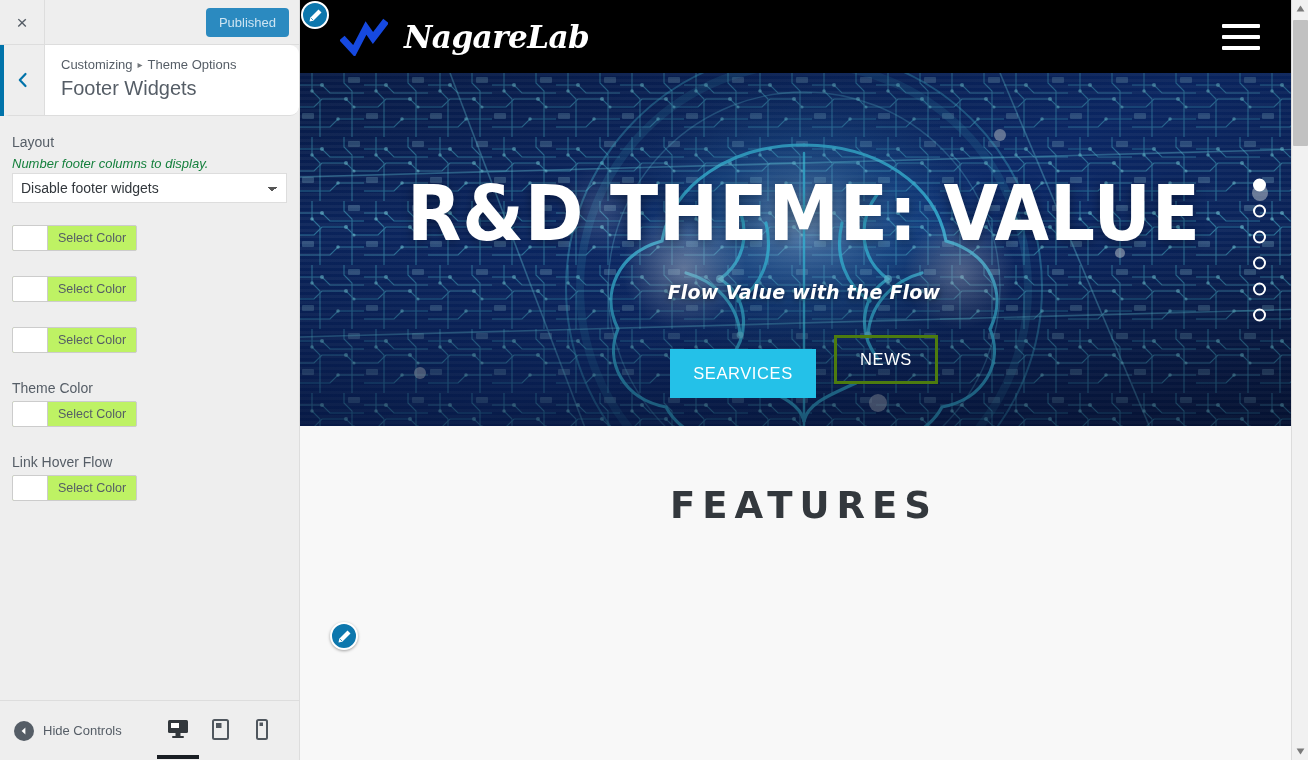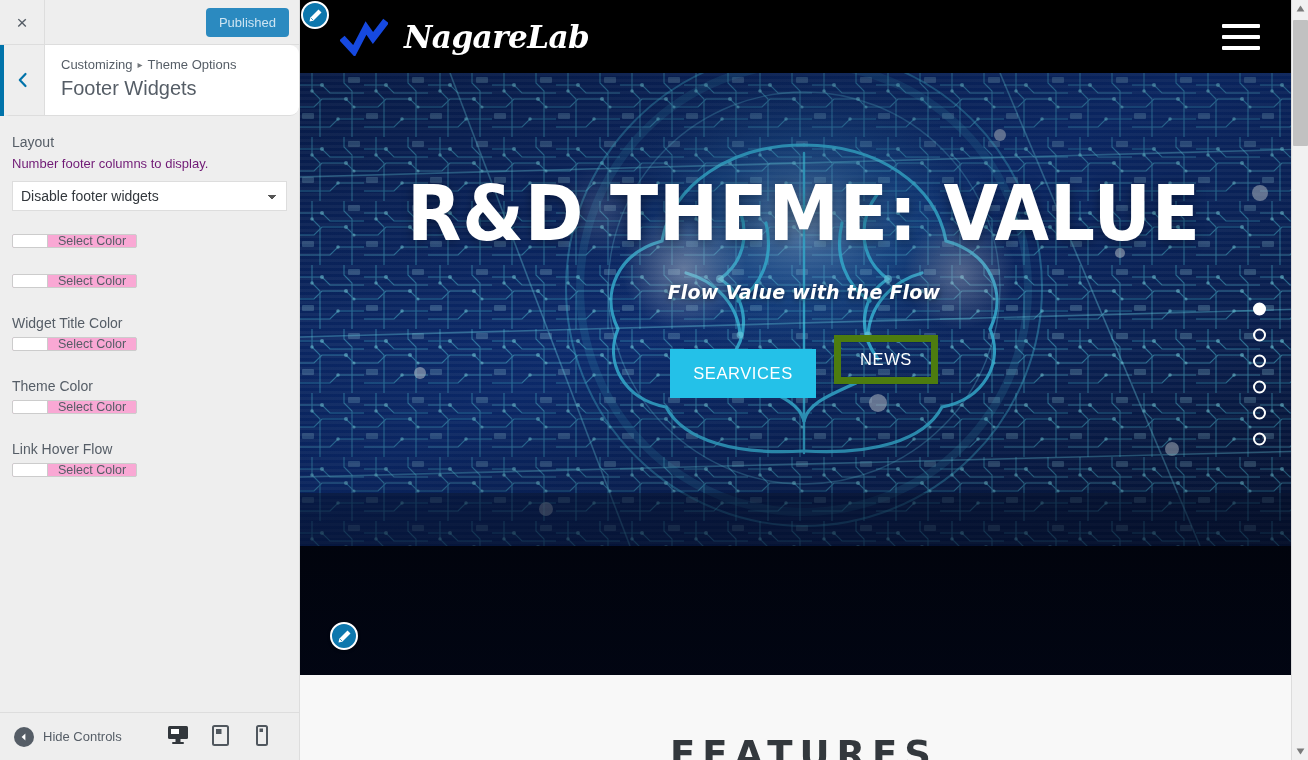--- a/index.html
+++ b/index.html
@@ -103,22 +103,22 @@
     display: block;
     font-size: 14px;
     color: #555d66;
     font-weight: normal;
     margin-bottom: 3px;
     line-height: 20px;
   }
   .ctrl-desc {
     display: block;
     font-size: 13px;
-    color: #701a75;
-    margin-bottom: 8px;
+    font-style: italic;
+    color: #15803d;
     line-height: 18px;
   }
   .ctrl-select {
     width: 100%;
     height: 30px;
     padding: 0 24px 0 8px;
     font-size: 14px;
     color: #32373c;
     background: #ffffff;
     border: 1px solid #ddd;
@@ -132,44 +132,44 @@
     background-position:
       calc(100% - 14px) 13px,
       calc(100% - 9px) 13px;
     background-size: 5px 5px, 5px 5px;
     background-repeat: no-repeat;
     cursor: pointer;
   }
   .color-btn {
     display: inline-flex;
     align-items: stretch;
-    height: 14px;
+    height: 26px;
     border: 1px solid #ccc;
-    background: #f9a8d4;
+    background: #bef264;
     cursor: pointer;
     border-radius: 2px;
     overflow: hidden;
   }
   .color-swatch {
     width: 35px;
     background: #ffffff;
     border-right: 1px solid #ccc;
   }
   .color-text {
     display: flex; align-items: center;
     padding: 0 10px;
     font-size: 12.5px;
     color: #555d66;
     white-space: nowrap;
   }
 
   .cz-footer {
     position: absolute;
     left: 0; bottom: 0;
-    width: 299px; height: 48px;
+    width: 299px; height: 60px;
     background: #eeeeee;
     border-top: 1px solid #dddddd;
     display: flex; align-items: center;
   }
   .hide-controls {
     display: flex; align-items: center;
     gap: 9px;
     padding-left: 14px;
     cursor: pointer;
     flex: 1;
@@ -254,23 +254,23 @@
     cursor: pointer;
     z-index: 40;
   }
   .edit-pin svg { display: block; }
   #pin-header { left: 1px; top: 1px; }
   #pin-features { left: 30px; top: 622px; }
 
   
   .hero {
     position: relative;
-    height: 602px;
+    height: 353px;
     overflow: hidden;
-    background: #000000;
+    background: #a21caf;
   }
   .hero-bg { position: absolute; inset: 0; }
   .hero-overlay {
     position: absolute; inset: 0;
     background: linear-gradient(180deg, rgba(3,10,34,.30) 0%, rgba(3,10,34,.12) 45%, rgba(3,10,34,.55) 100%);
   }
   .hero-content {
     position: relative;
     z-index: 3;
     height: 100%;
@@ -311,21 +311,21 @@
     font-size: 16.5px;
     letter-spacing: 0.6px;
     font-family: "Liberation Sans", sans-serif;
     cursor: pointer;
     display: flex; align-items: center; justify-content: center; margin-top: 14px;
   }
   .btn-outline {
     width: 104px; height: 49px;
     background: transparent;
     color: #ffffff;
-    border: 7px solid #4d7c0f;
+    border: 3px solid #4d7c0f;
     font-size: 16.5px;
     letter-spacing: 0.6px;
     font-family: "Liberation Sans", sans-serif;
     cursor: pointer;
     display: flex; align-items: center; justify-content: center;
   }
   .slider-dots {
     position: absolute;
     right: 42px; top: 50%;
     transform: translateY(-50%);
@@ -429,21 +429,20 @@
       </div>
 
       <div class="ctrl">
         <div class="color-btn">
           <div class="color-swatch"></div>
           <div class="color-text">Select Color</div>
         </div>
       </div>
 
       <div class="ctrl">
-        <span class="ctrl-label">Widget Title Color</span>
         <div class="color-btn">
           <div class="color-swatch"></div>
           <div class="color-text">Select Color</div>
         </div>
       </div>
 
       <div class="ctrl">
         <span class="ctrl-label">Theme Color</span>
         <div class="color-btn">
           <div class="color-swatch"></div>

